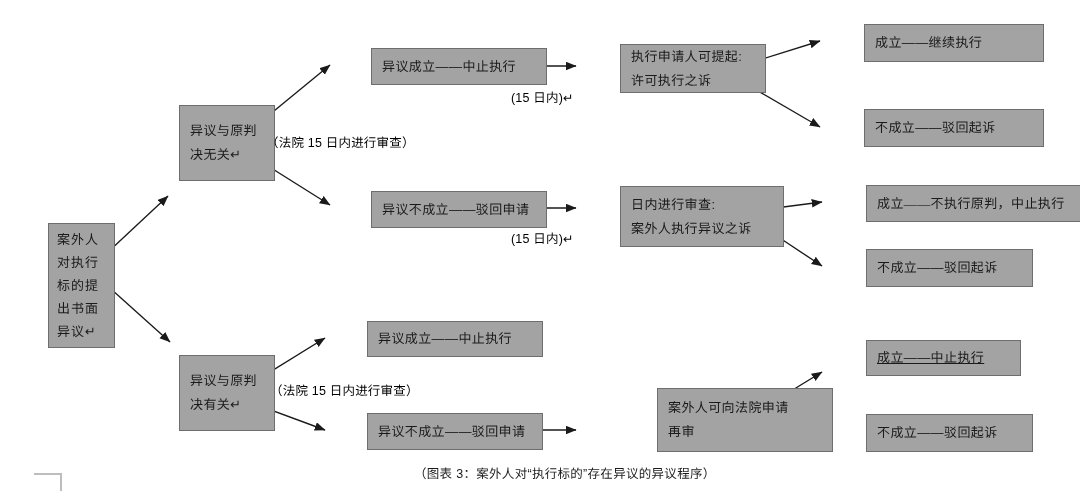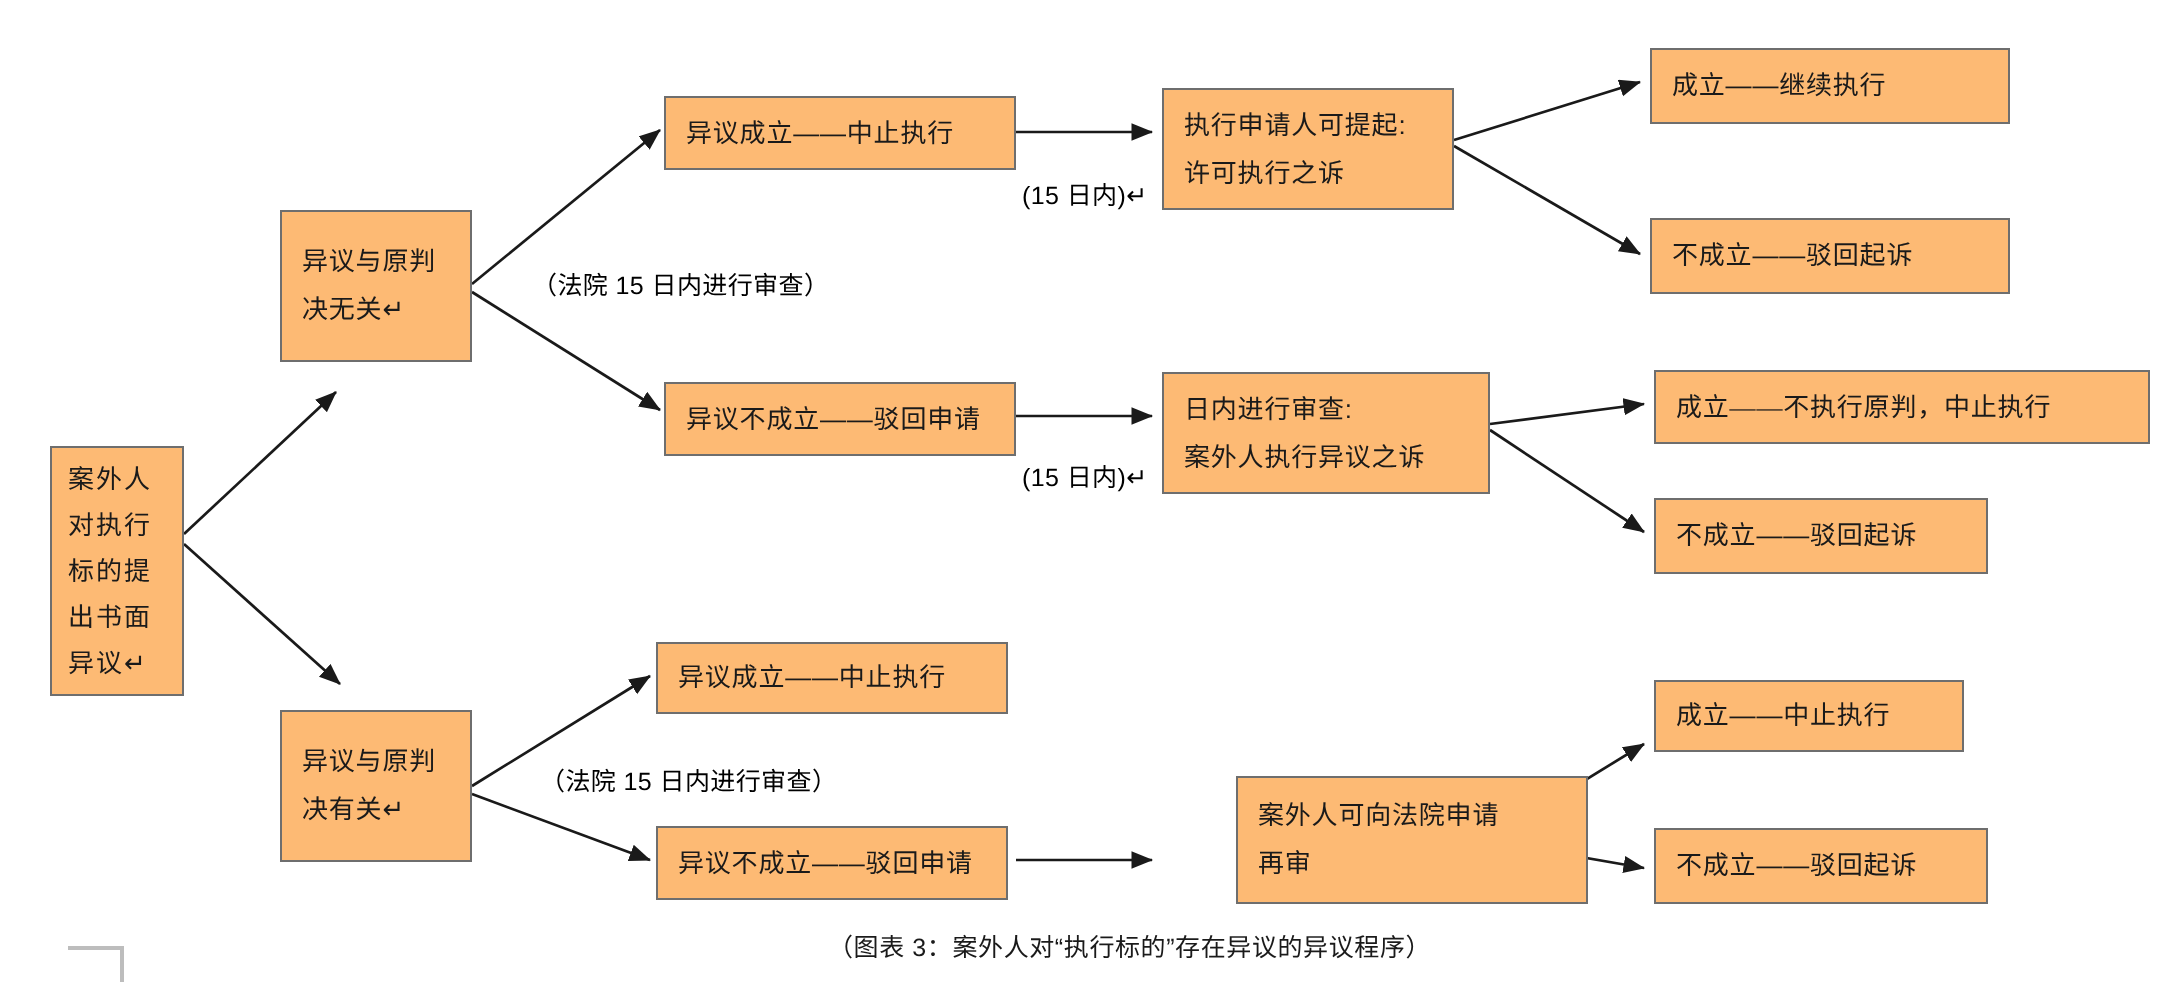--- a/index.html
+++ b/index.html
@@ -23,30 +23,31 @@
     left: 0;
     top: 0;
     width: 1080px;
     height: 494px;
     pointer-events: none;
   }
   .node {
     position: absolute;
     box-sizing: border-box;
     border: 1px solid #6e6e6e;
-    background: #fdba74;
+    background: #a3a3a3;
     color: #1a1a1a;
     font-size: 13px;
     line-height: 24px;
     padding: 5px 10px;
     display: flex;
     flex-direction: column;
     justify-content: center;
     white-space: pre-line;
     letter-spacing: 0.4px;
+    margin-left: 39px;
   }
   .node.start {
     padding: 6px 8px;
     line-height: 23px;
     letter-spacing: 1px;
   }
   .node.center-v {
     justify-content: center;
   }
   .edge-label {
@@ -110,58 +111,58 @@
       <path d="M236,397 L325,430"></path>
 
       <path d="M508,430 L576,430"></path>
 
       <path d="M747,418 L822,372"></path>
 
       <path d="M747,421 L822,434"></path>
     </g>
   </svg>
 
-  <div class="node start" style="left:25px; top:223px; width:67px; height:125px;">案外人
+  <div class="node start" style="left:9px; top:223px; width:67px; height:125px;">案外人
 对执行
 标的提
 出书面
 异议↵</div>
 
   <div class="node" style="left:140px; top:105px; width:96px; height:76px;">异议与原判
 决无关↵</div>
 
   <div class="node" style="left:140px; top:355px; width:96px; height:76px;">异议与原判
 决有关↵</div>
 
   <div class="node center-v" style="left:332px; top:48px; width:176px; height:37px;">异议成立——中止执行</div>
 
   <div class="node center-v" style="left:332px; top:191px; width:176px; height:37px;">异议不成立——驳回申请</div>
 
-  <div class="node" style="left:581px; top:44px; width:146px; height:61px;">执行申请人可提起:
+  <div class="node" style="left:581px; top:44px; width:146px; height:49px;">执行申请人可提起:
 许可执行之诉</div>
 
   <div class="node" style="left:581px; top:186px; width:164px; height:61px;">日内进行审查:
 案外人执行异议之诉</div>
 
   <div class="node center-v" style="left:825px; top:24px; width:180px; height:38px;">成立——继续执行</div>
 
   <div class="node center-v" style="left:825px; top:109px; width:180px; height:38px;">不成立——驳回起诉</div>
 
   <div class="node center-v" style="left:827px; top:185px; width:248px; height:37px;font-family:Liberation Serif, serif;">成立——不执行原判，中止执行</div>
 
   <div class="node center-v" style="left:827px; top:249px; width:167px; height:38px;">不成立——驳回起诉</div>
 
   <div class="node center-v" style="left:328px; top:321px; width:176px; height:36px;">异议成立——中止执行</div>
 
   <div class="node center-v" style="left:328px; top:413px; width:176px; height:37px;">异议不成立——驳回申请</div>
 
   <div class="node" style="left:618px; top:388px; width:176px; height:64px;">案外人可向法院申请
 再审</div>
 
-  <div class="node center-v" style="left:827px; top:340px; width:155px; height:36px;">成立——中止执行</div>
+  <div class="node center-v" style="left:827px; top:340px; width:155px; height:36px;text-decoration:underline;">成立——中止执行</div>
 
   <div class="node center-v" style="left:827px; top:414px; width:167px; height:38px;">不成立——驳回起诉</div>
 
   <div class="edge-label" style="left:266px; top:135px;">（法院 15 日内进行审查）</div>
 
   <div class="edge-label" style="left:270px; top:383px;">（法院 15 日内进行审查）</div>
 
   <div class="edge-label" style="left:511px; top:90px;">(15 日内)↵</div>
 
   <div class="edge-label" style="left:511px; top:231px;">(15 日内)↵</div>

